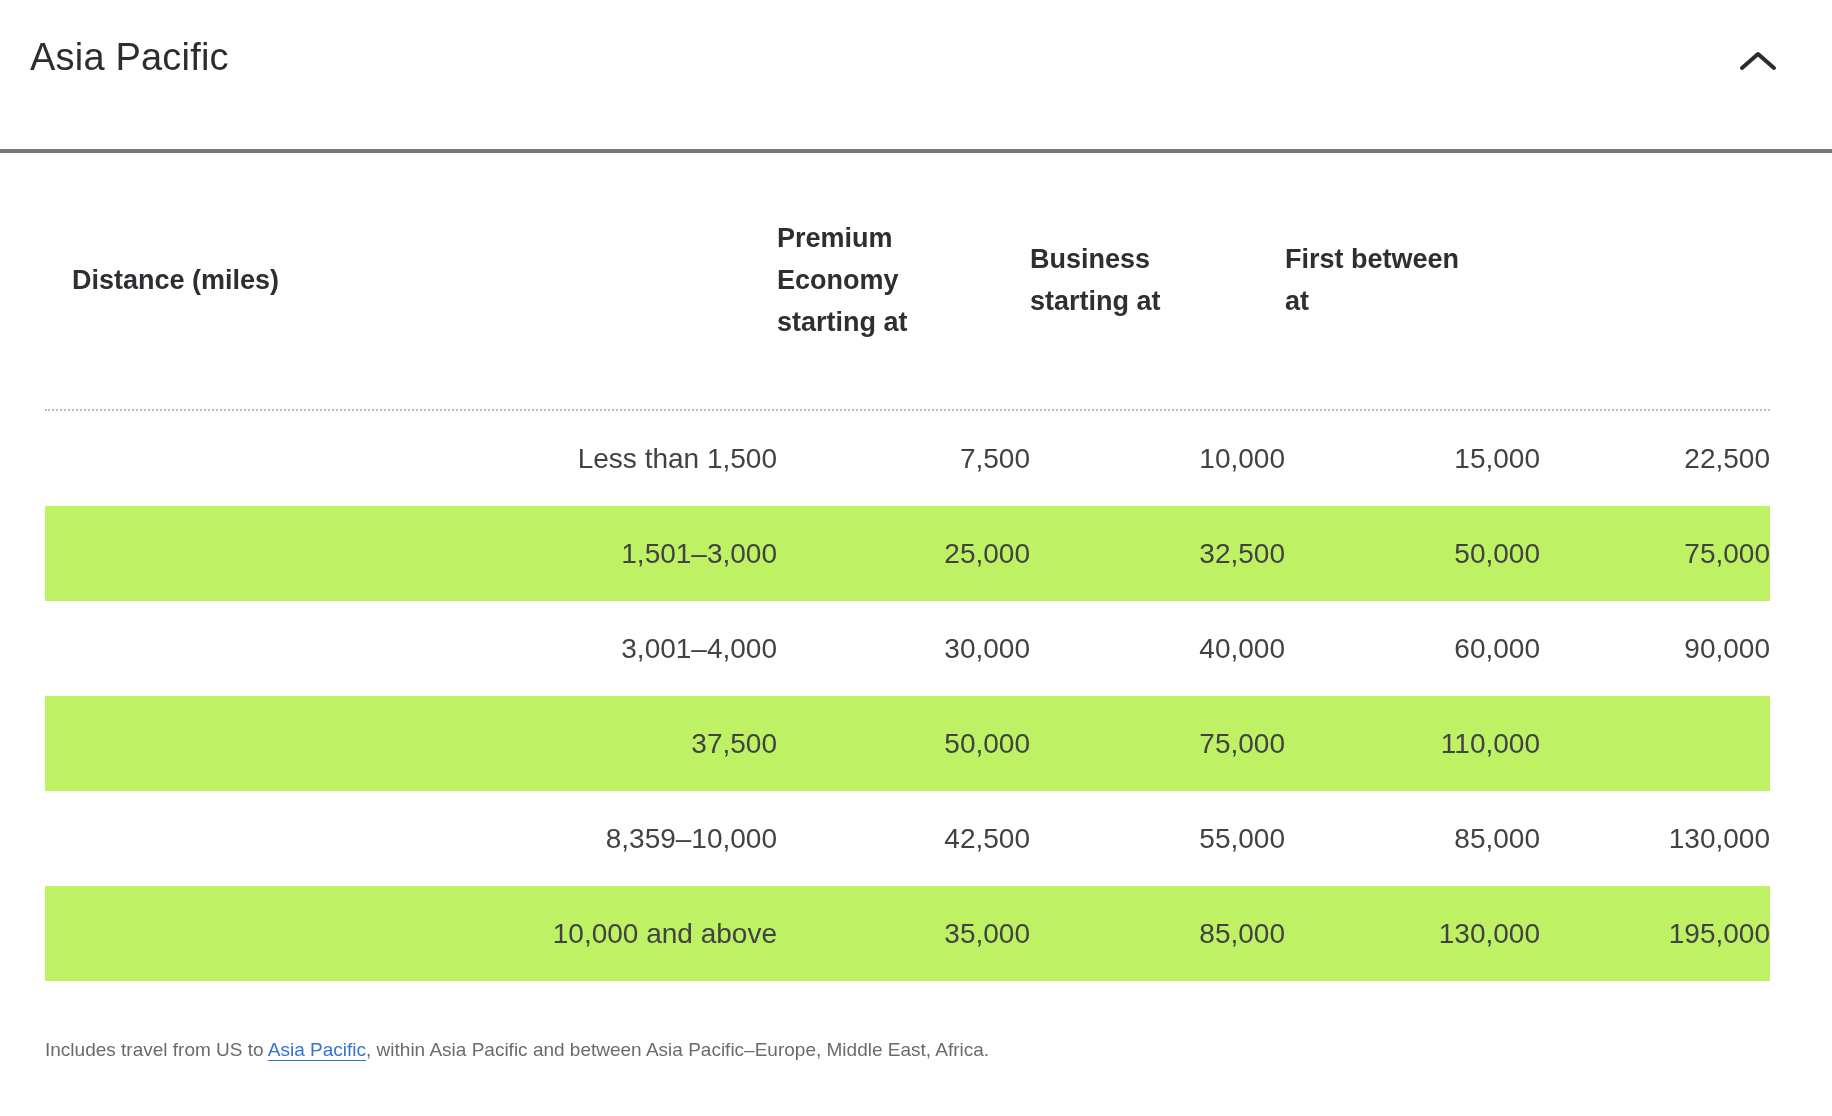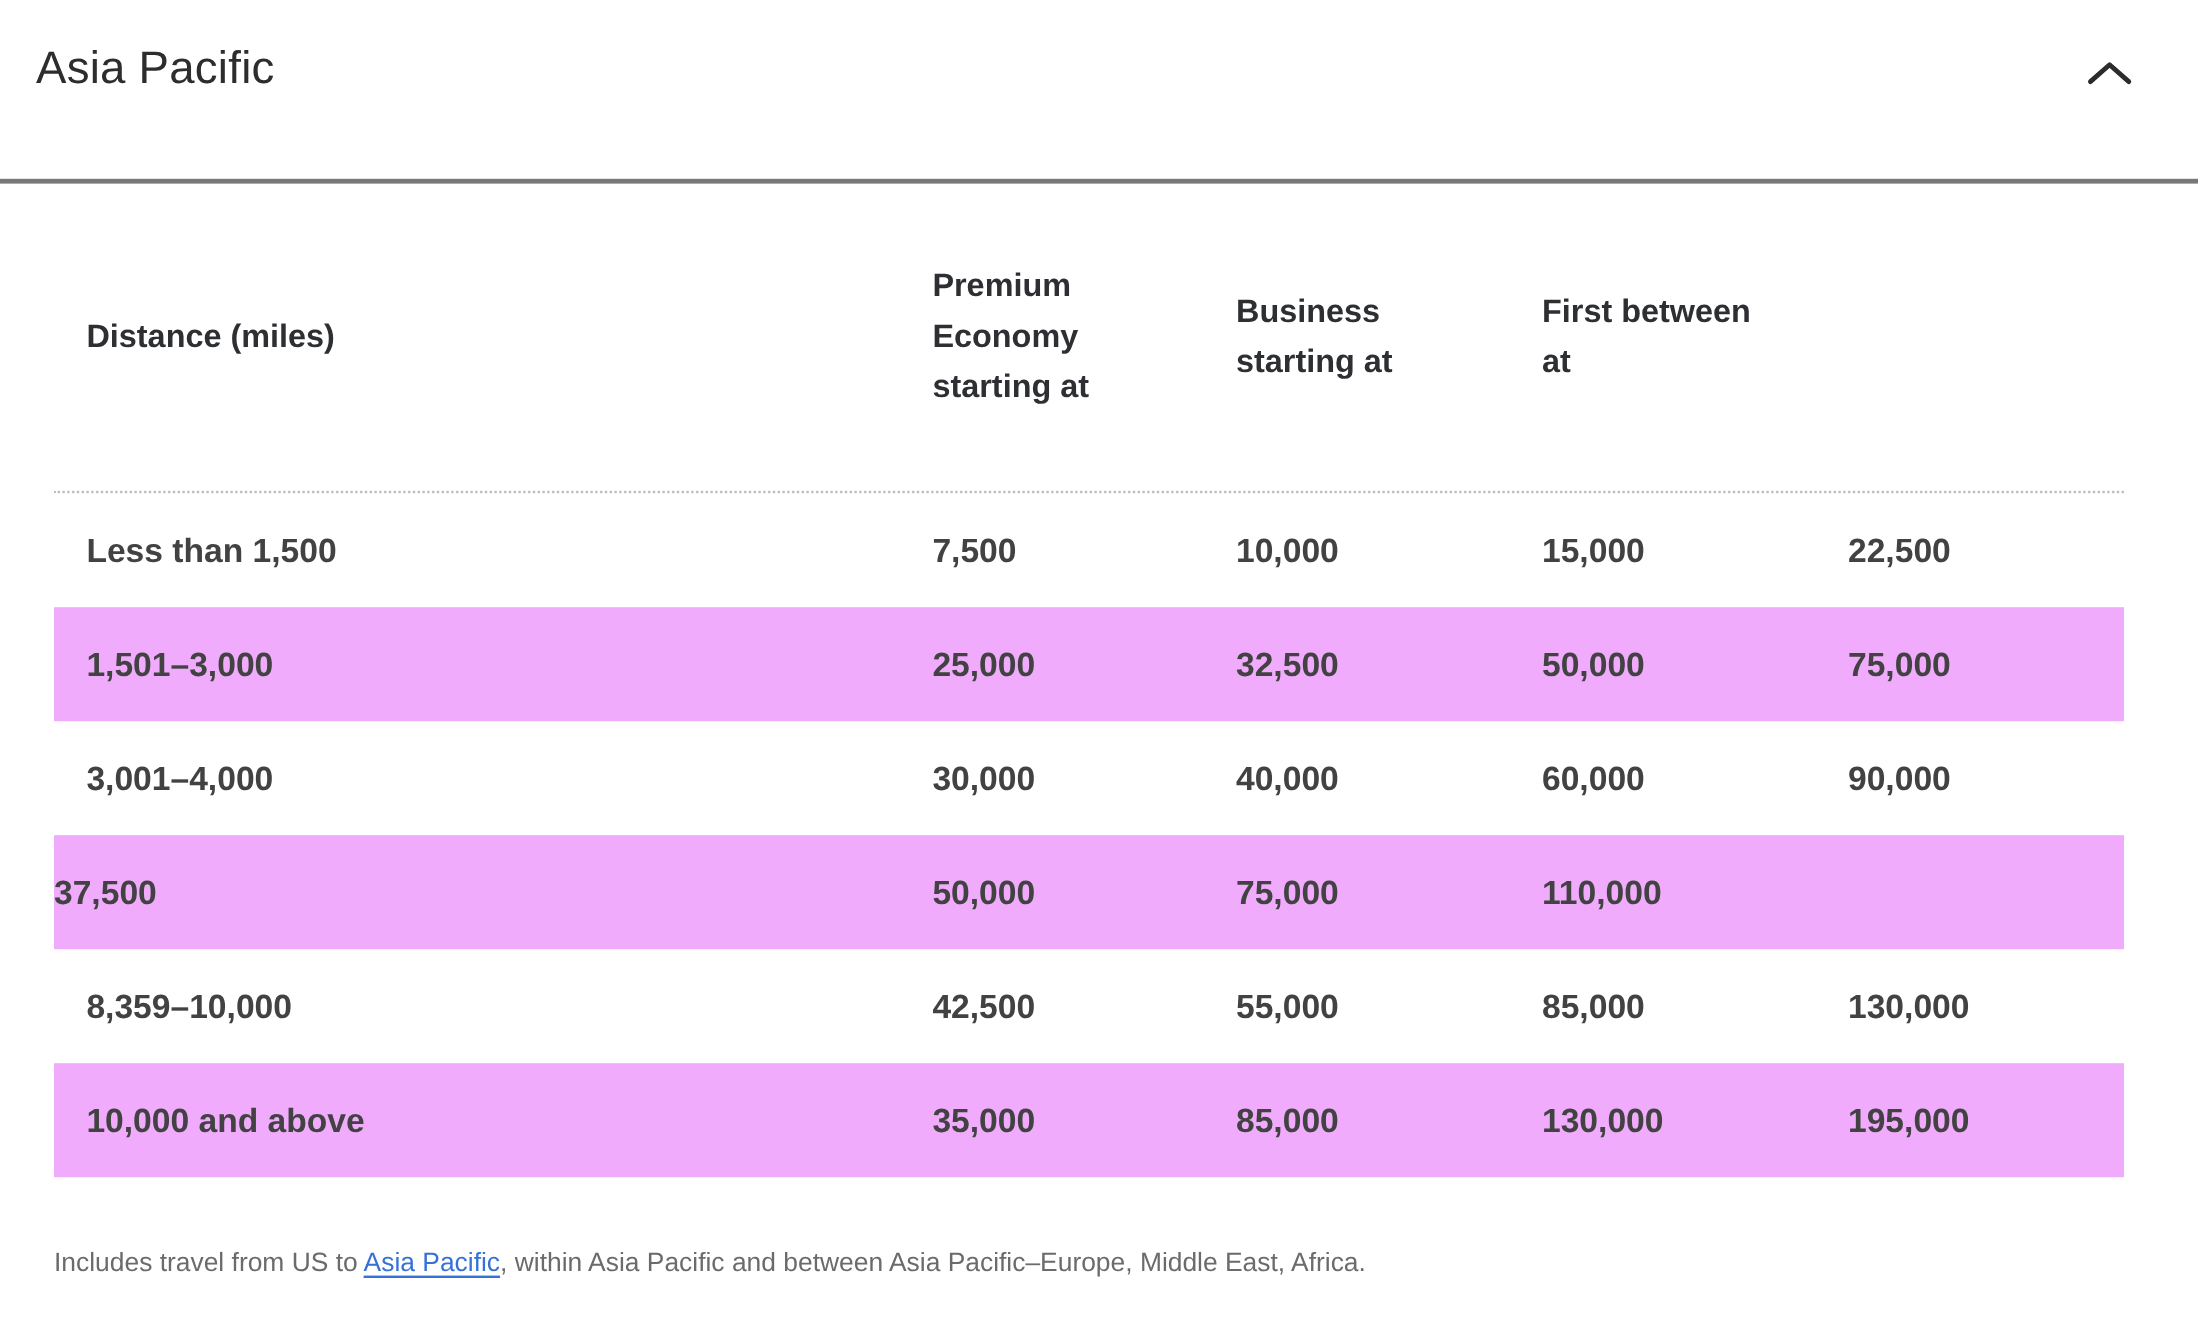--- a/index.html
+++ b/index.html
@@ -55,28 +55,29 @@
     font-size: 27px;
     font-weight: 700;
     color: #2d2f32;
     line-height: 1.55;
   }
   .t-head .t-cell .hdr-label { display: inline-block; }
   .t-head .t-cell.narrow .hdr-label { max-width: 175px; }
   .t-body-row {
     height: 95px;
     font-size: 28px;
-    font-weight: 700;
+    font-weight: 400;
     color: #424242;
+    text-align: right;
   }
-  .t-body-row.alt { background: #f0abfc; }
+  .t-body-row.alt { background: #bef264; }
   .t-cell.col-first-col { padding-left: 27px; }
   .footnote {
     margin: 56px 62px 0 45px;
-    font-size: 22px;
+    font-size: 19px;
     line-height: 1.4;
     color: #6b6b6b;
   }
   .footnote a {
     color: #3572d8;
     text-decoration: underline;
     text-underline-offset: 4px;
   }
 </style>
 </head>

